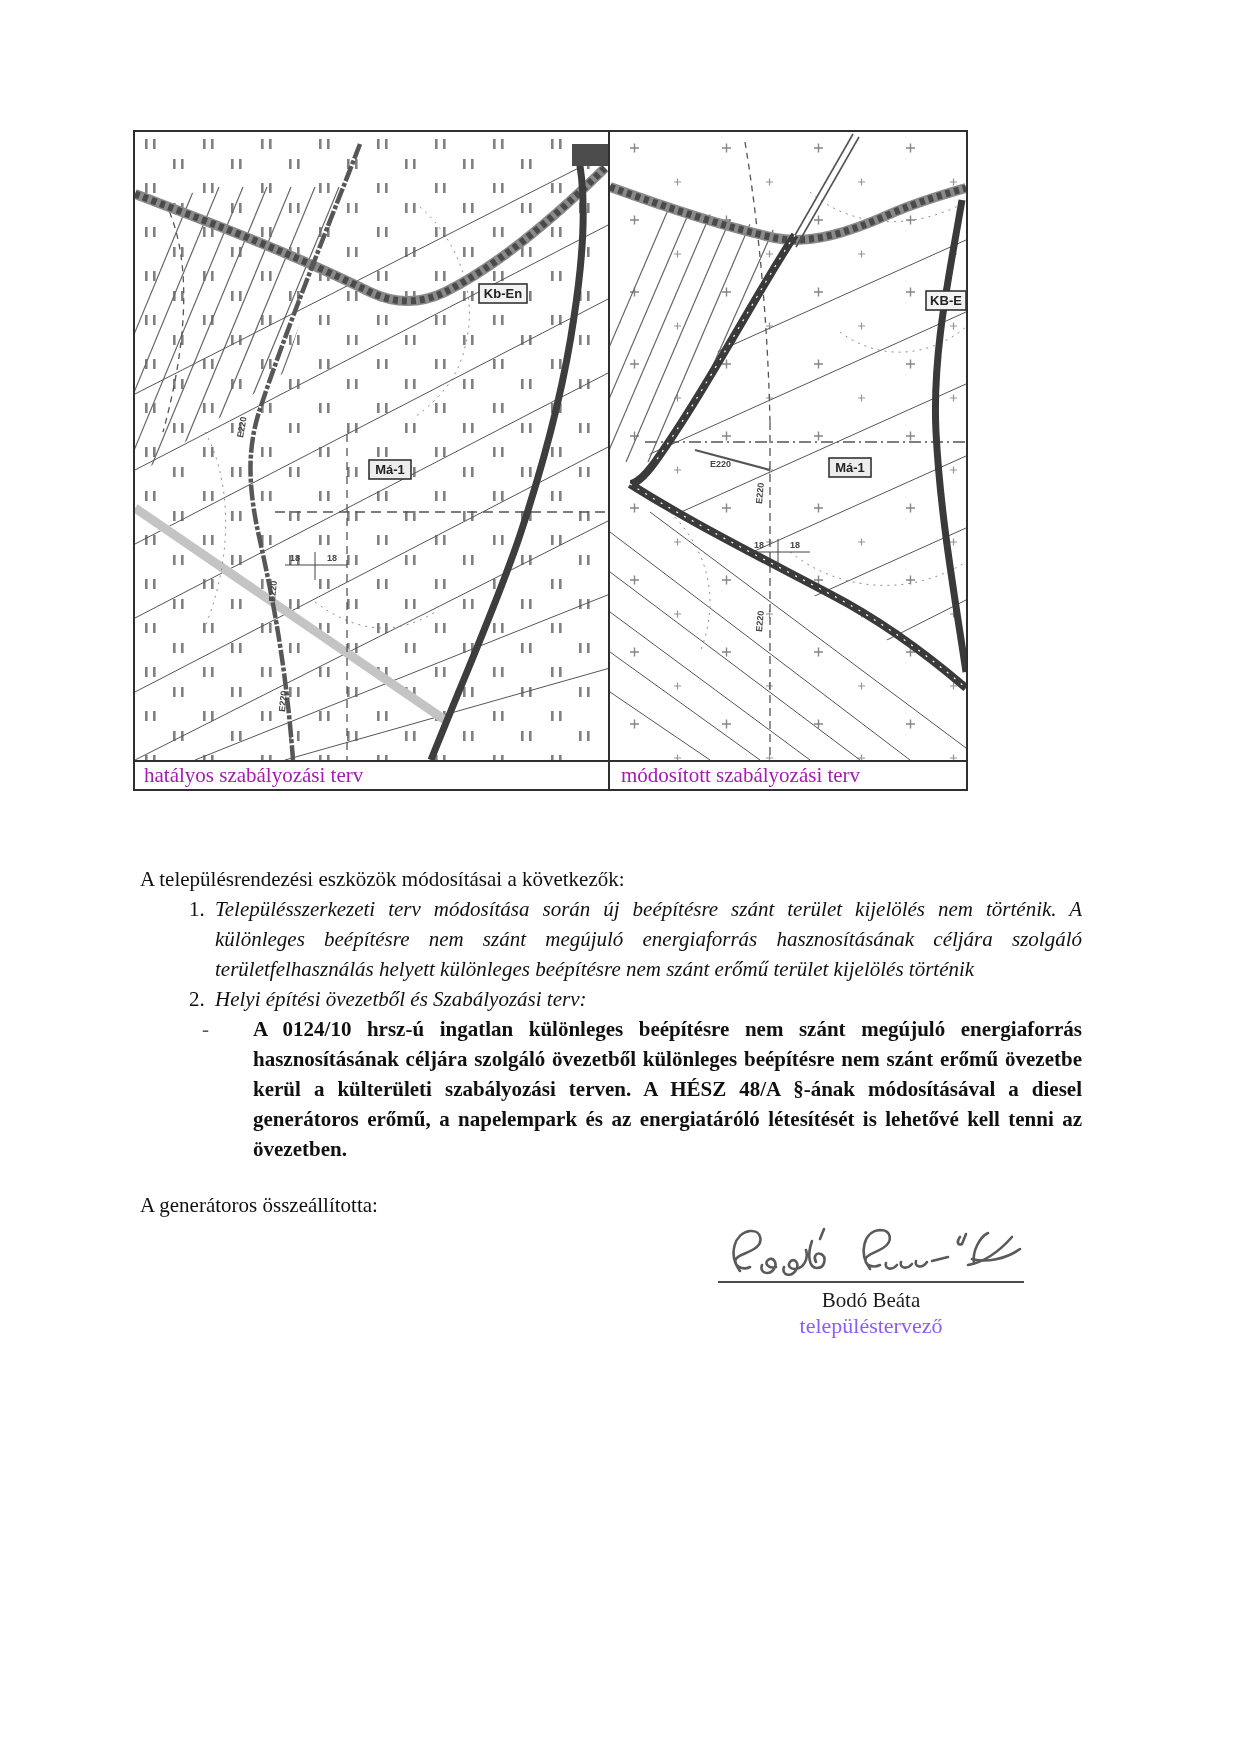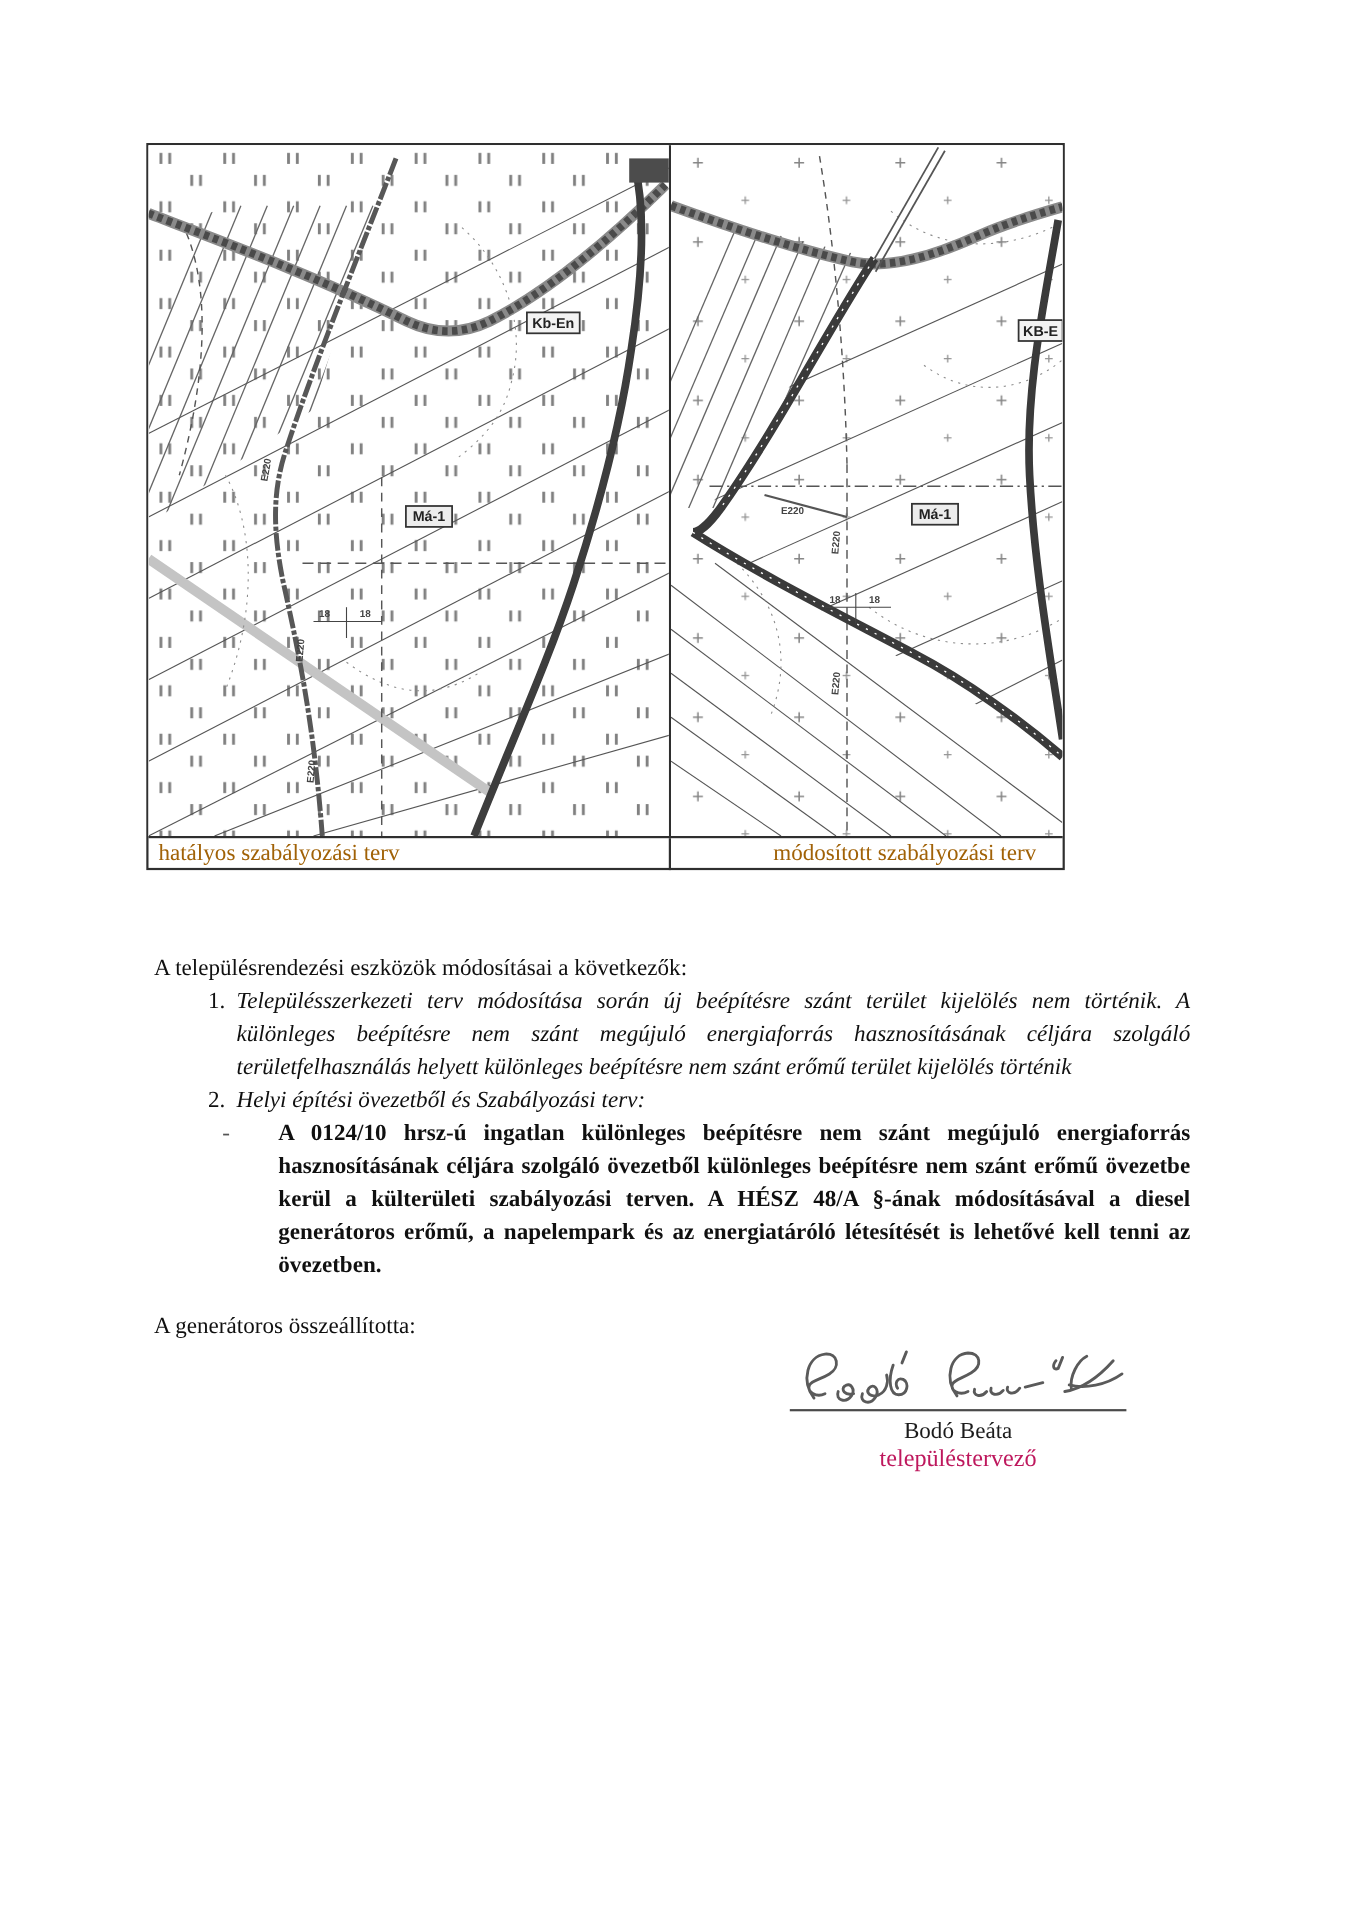--- a/index.html
+++ b/index.html
@@ -8,42 +8,42 @@
 
   
   .map-table{position:absolute;left:133px;top:130px;width:835px;height:661px;
              border:2px solid #2f2f2f;box-sizing:border-box;}
   .map-cell{position:absolute;top:0;height:628px;overflow:hidden;background:#fff;}
   .map-cell.left{left:0;width:475px;border-right:2px solid #2f2f2f;box-sizing:border-box;}
   .map-cell.right{left:475px;width:356px;}
   .map-cell svg{display:block;}
   .caption-row{position:absolute;left:0;top:628px;width:100%;height:29px;
                border-top:2px solid #2f2f2f;box-sizing:border-box;}
-  .caption-cell{position:absolute;top:0;height:29px;line-height:27px;font-size:21px;color:#a16207;
+  .caption-cell{position:absolute;top:0;height:29px;line-height:27px;font-size:21px;color:#a21caf;
                 white-space:nowrap;overflow:hidden;}
   .caption-cell.left{left:0;width:475px;padding-left:9px;border-right:2px solid #2f2f2f;box-sizing:border-box;}
-  .caption-cell.right{left:475px;width:332px;padding-left:11px;box-sizing:border-box;text-align:right;}
+  .caption-cell.right{left:475px;width:332px;padding-left:11px;box-sizing:border-box;}
 
   
   .textblock{position:absolute;left:140px;top:864px;width:942px;font-size:21px;line-height:30px;color:#101010;}
   .textblock p{margin:0;}
   .item-row{display:flex;margin-left:49px;}
   .item-num{flex:0 0 26px;}
   .item-text{flex:1;text-align:justify;font-style:italic;}
   .sub-row{display:flex;margin-left:62px;}
   .sub-bullet{flex:0 0 51px;color:#555;}
   .sub-text{flex:1;text-align:justify;font-weight:bold;}
   .closing{margin-top:26px !important;}
 
   
   .sigblock{position:absolute;left:718px;top:1221px;width:306px;text-align:center;}
   .sig-scrawl{display:block;}
   .sig-line{border-bottom:2px solid #4a4a4a;margin-top:-4px;}
   .sig-name{font-size:21px;line-height:26px;margin-top:4px;color:#1c1c1c;}
-  .sig-role{font-size:22px;line-height:26px;color:#be185d;}
+  .sig-role{font-size:22px;line-height:26px;color:#8b5cf6;}
 
   .maplabel{font-family:"Liberation Sans", sans-serif;font-weight:bold;}
 </style>
 </head>
 <body>
 
 <div class="page">
 
   <div class="map-table">
 

